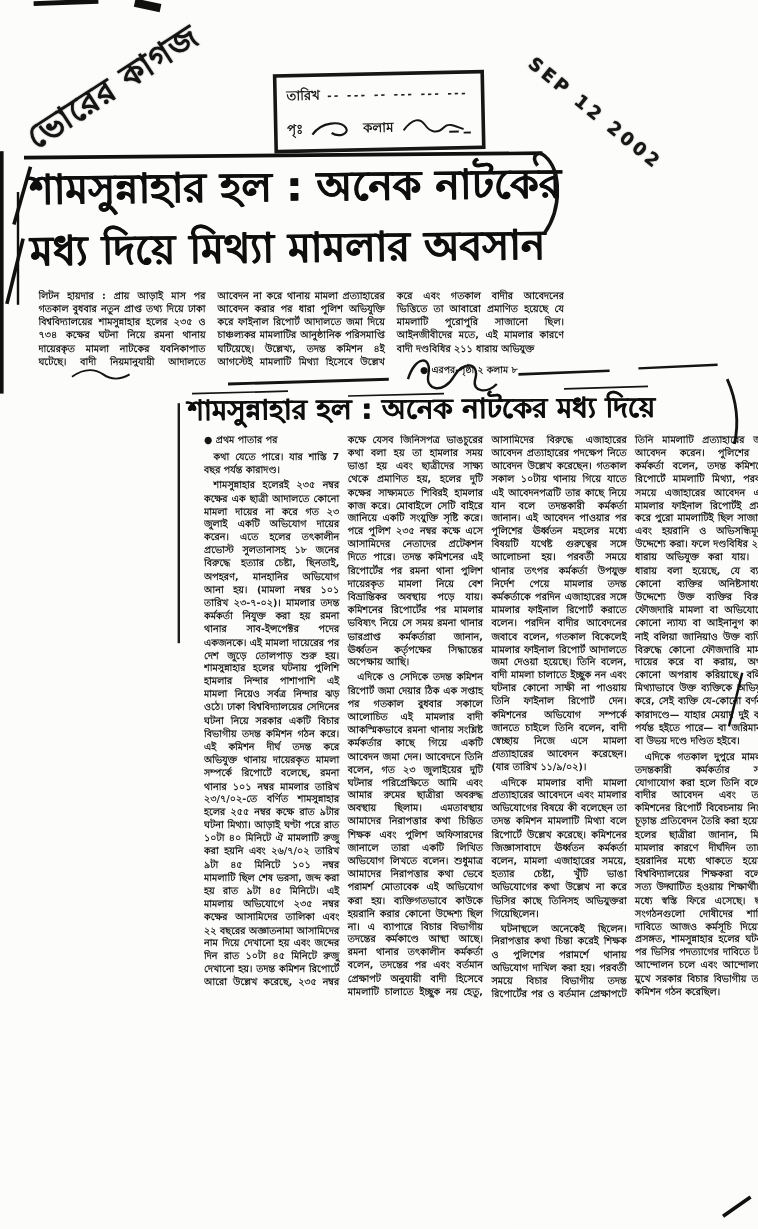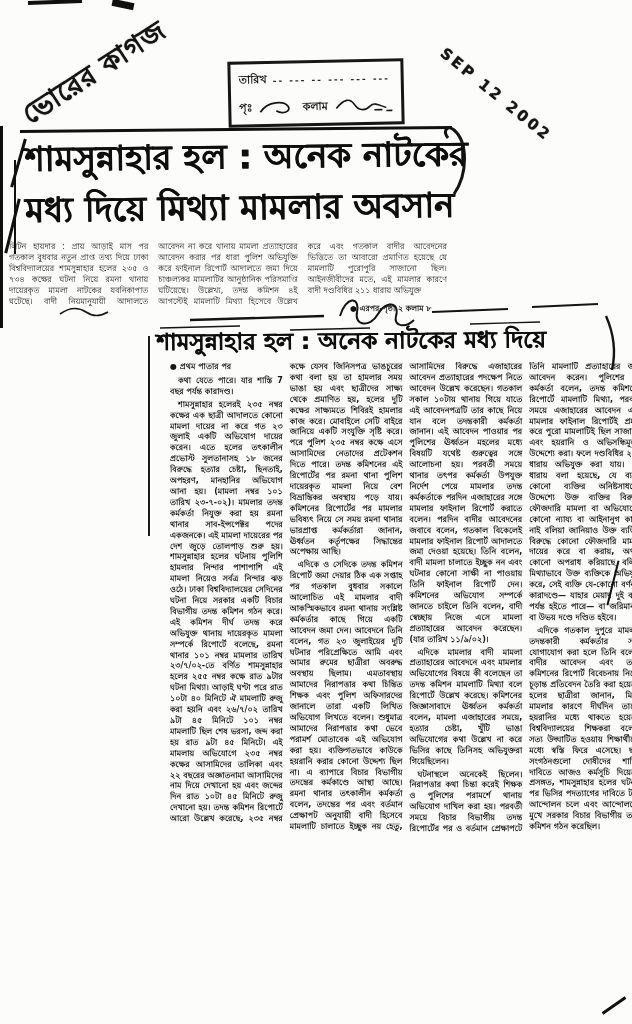--- a/index.html
+++ b/index.html
@@ -62,23 +62,23 @@
   .c1-slash2{left:7px;top:78px;width:2.5px;height:56px;transform:rotate(14deg);}
   .c1-head{
     left:20px;top:14px;width:440px;
     font-size:34px;line-height:51px;font-weight:800;
     color:#0e0e0e;text-shadow:0.6px 0 #0e0e0e;
     transform:rotate(-0.7deg);transform-origin:left top;
     white-space:nowrap;
   }
   .c1-flourish{left:420px;top:4px;}
   .c1-body{
-    left:5px;top:121px;width:438px;height:66px;
+    left:28px;top:121px;width:438px;height:66px;
     column-count:3;column-gap:10px;
-    font-size:8px;line-height:11px;font-weight:400;
+    font-size:8px;line-height:11px;font-weight:700;
     text-align:justify;color:#161616;
     overflow:hidden;
   }
   .c1-body p{margin:0;}
   .c1-cont{
     left:346px;top:182px;
     font-size:7.8px;font-weight:800;color:#111;
     white-space:nowrap;
   }
 

